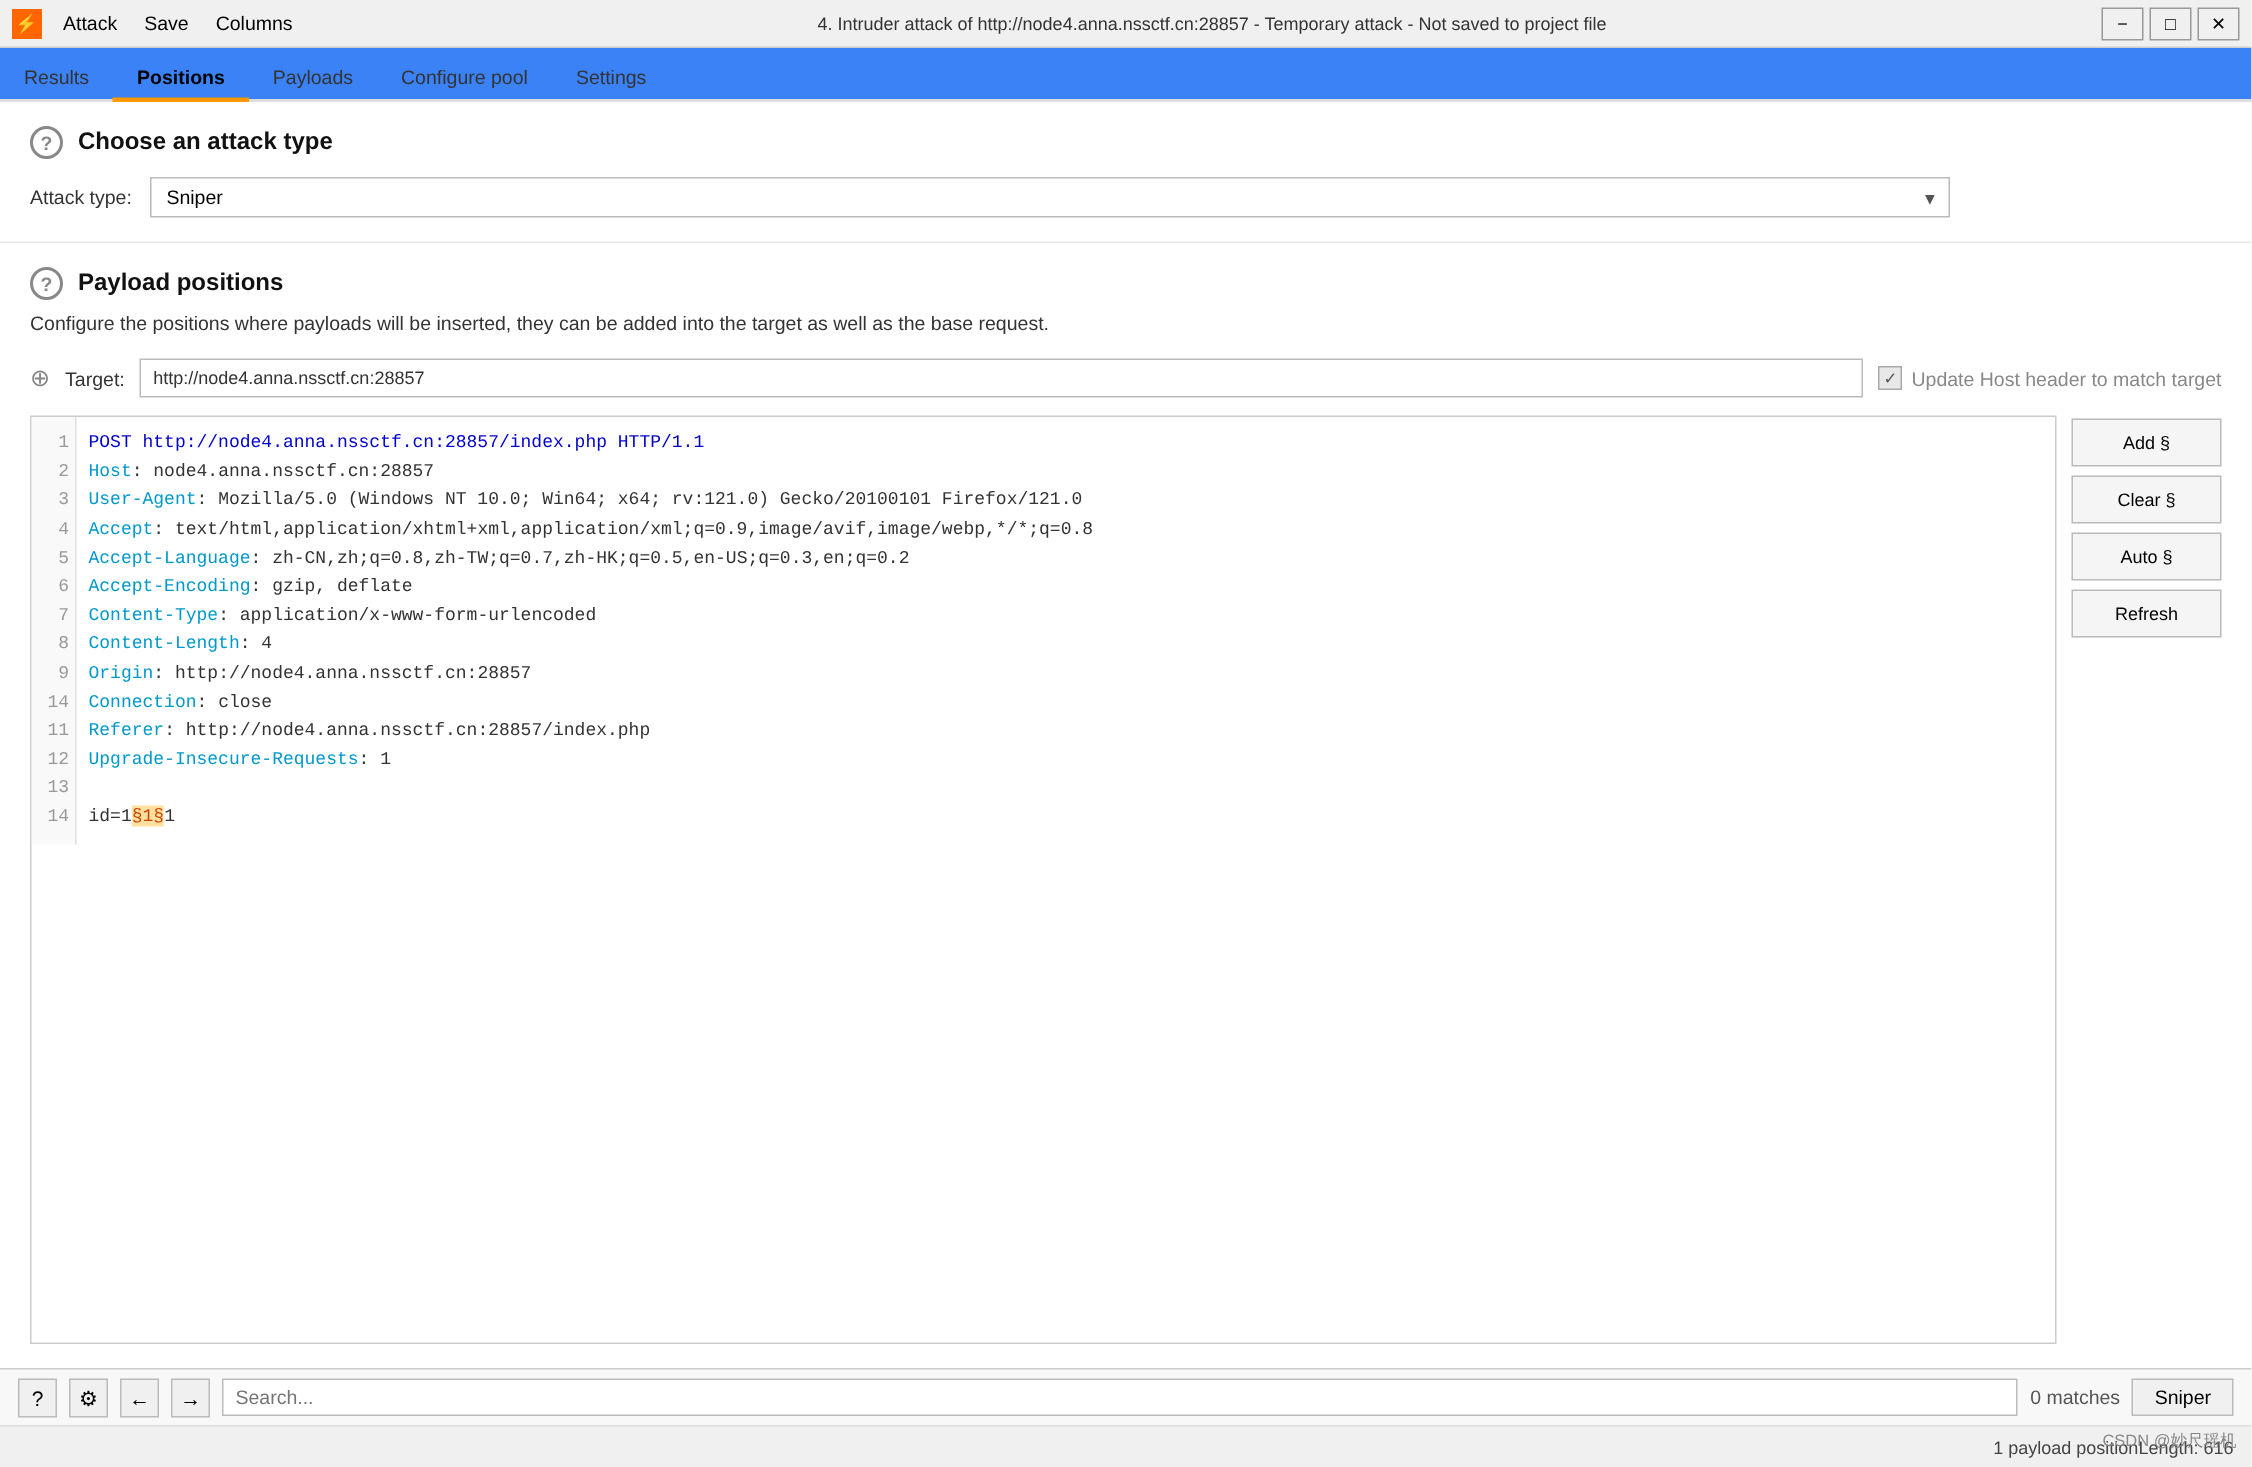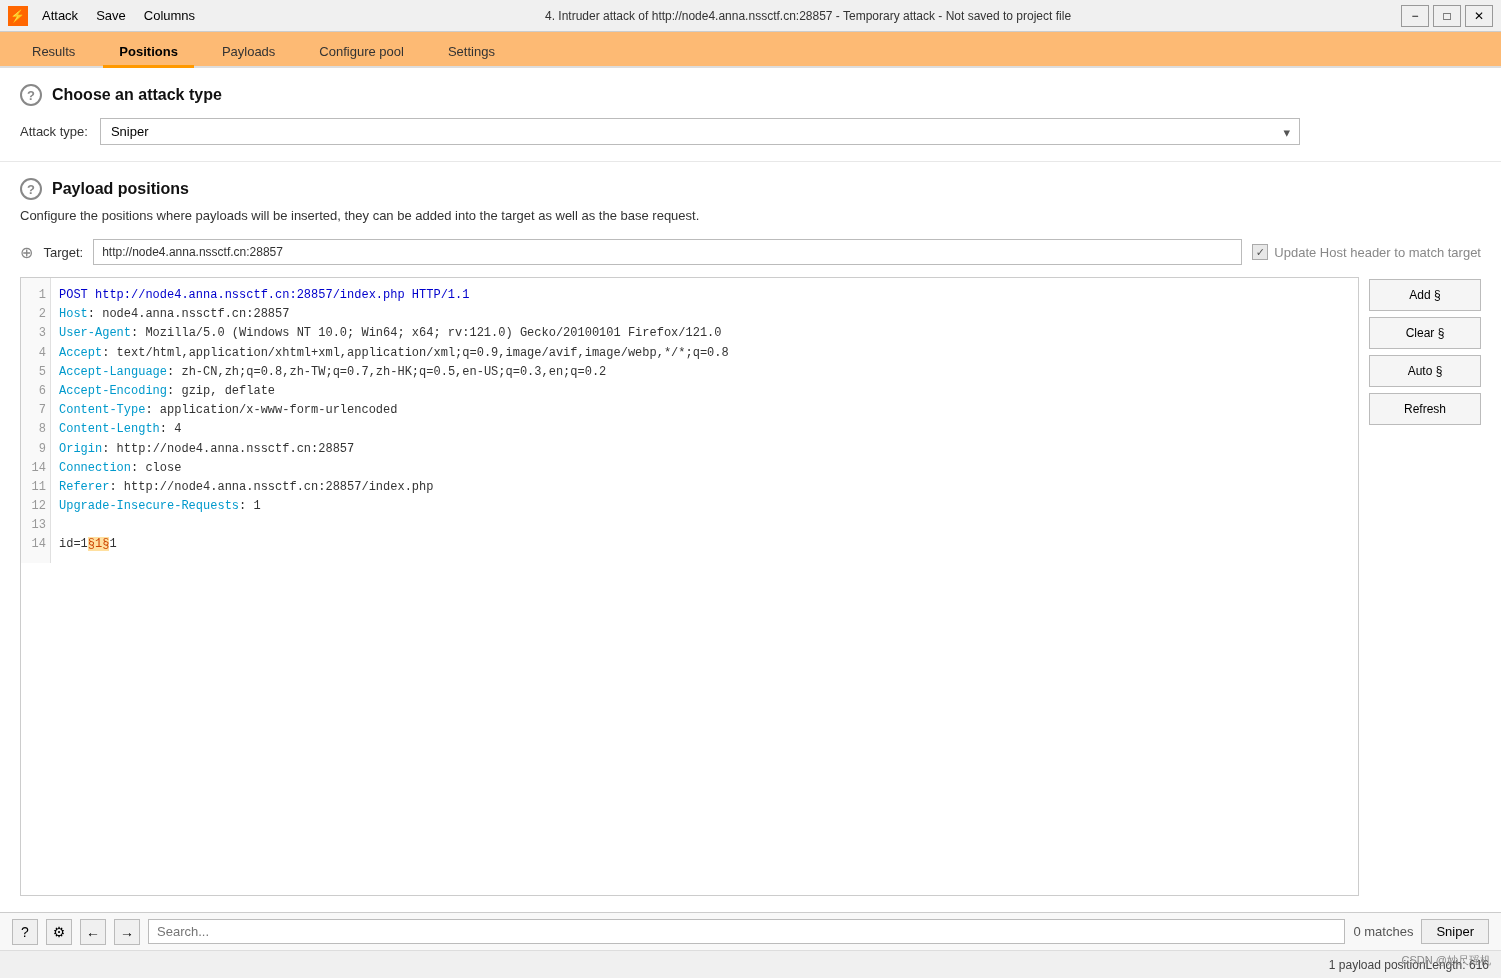--- a/index.html
+++ b/index.html
@@ -64,26 +64,25 @@
       display: flex;
       align-items: center;
       justify-content: center;
       font-size: 12px;
     }
 
     
     .tab-bar {
       display: flex;
       align-items: flex-end;
-      background: #fdba74;
+      background: #3b82f6;
       border-bottom: 2px solid #ddd;
-      padding: 0 16px;
+      padding: 0 0;
       height: 36px;
       flex-shrink: 0;
-      gap: 12px;
     }
     .tab {
       padding: 6px 16px;
       cursor: pointer;
       font-size: 13px;
       color: #333;
       border-bottom: 3px solid transparent;
       margin-bottom: -2px;
     }
     .tab.active {
@@ -267,21 +266,21 @@
     }
 
     
     .side-buttons {
       display: flex;
       flex-direction: column;
       gap: 6px;
       padding-top: 2px;
     }
     .side-btn {
-      width: 112px;
+      width: 100px;
       padding: 8px 6px;
       border: 1px solid #bbb;
       background: #f5f5f5;
       cursor: pointer;
       font-size: 12px;
       text-align: center;
     }
 
     
     .bottom-bar {

